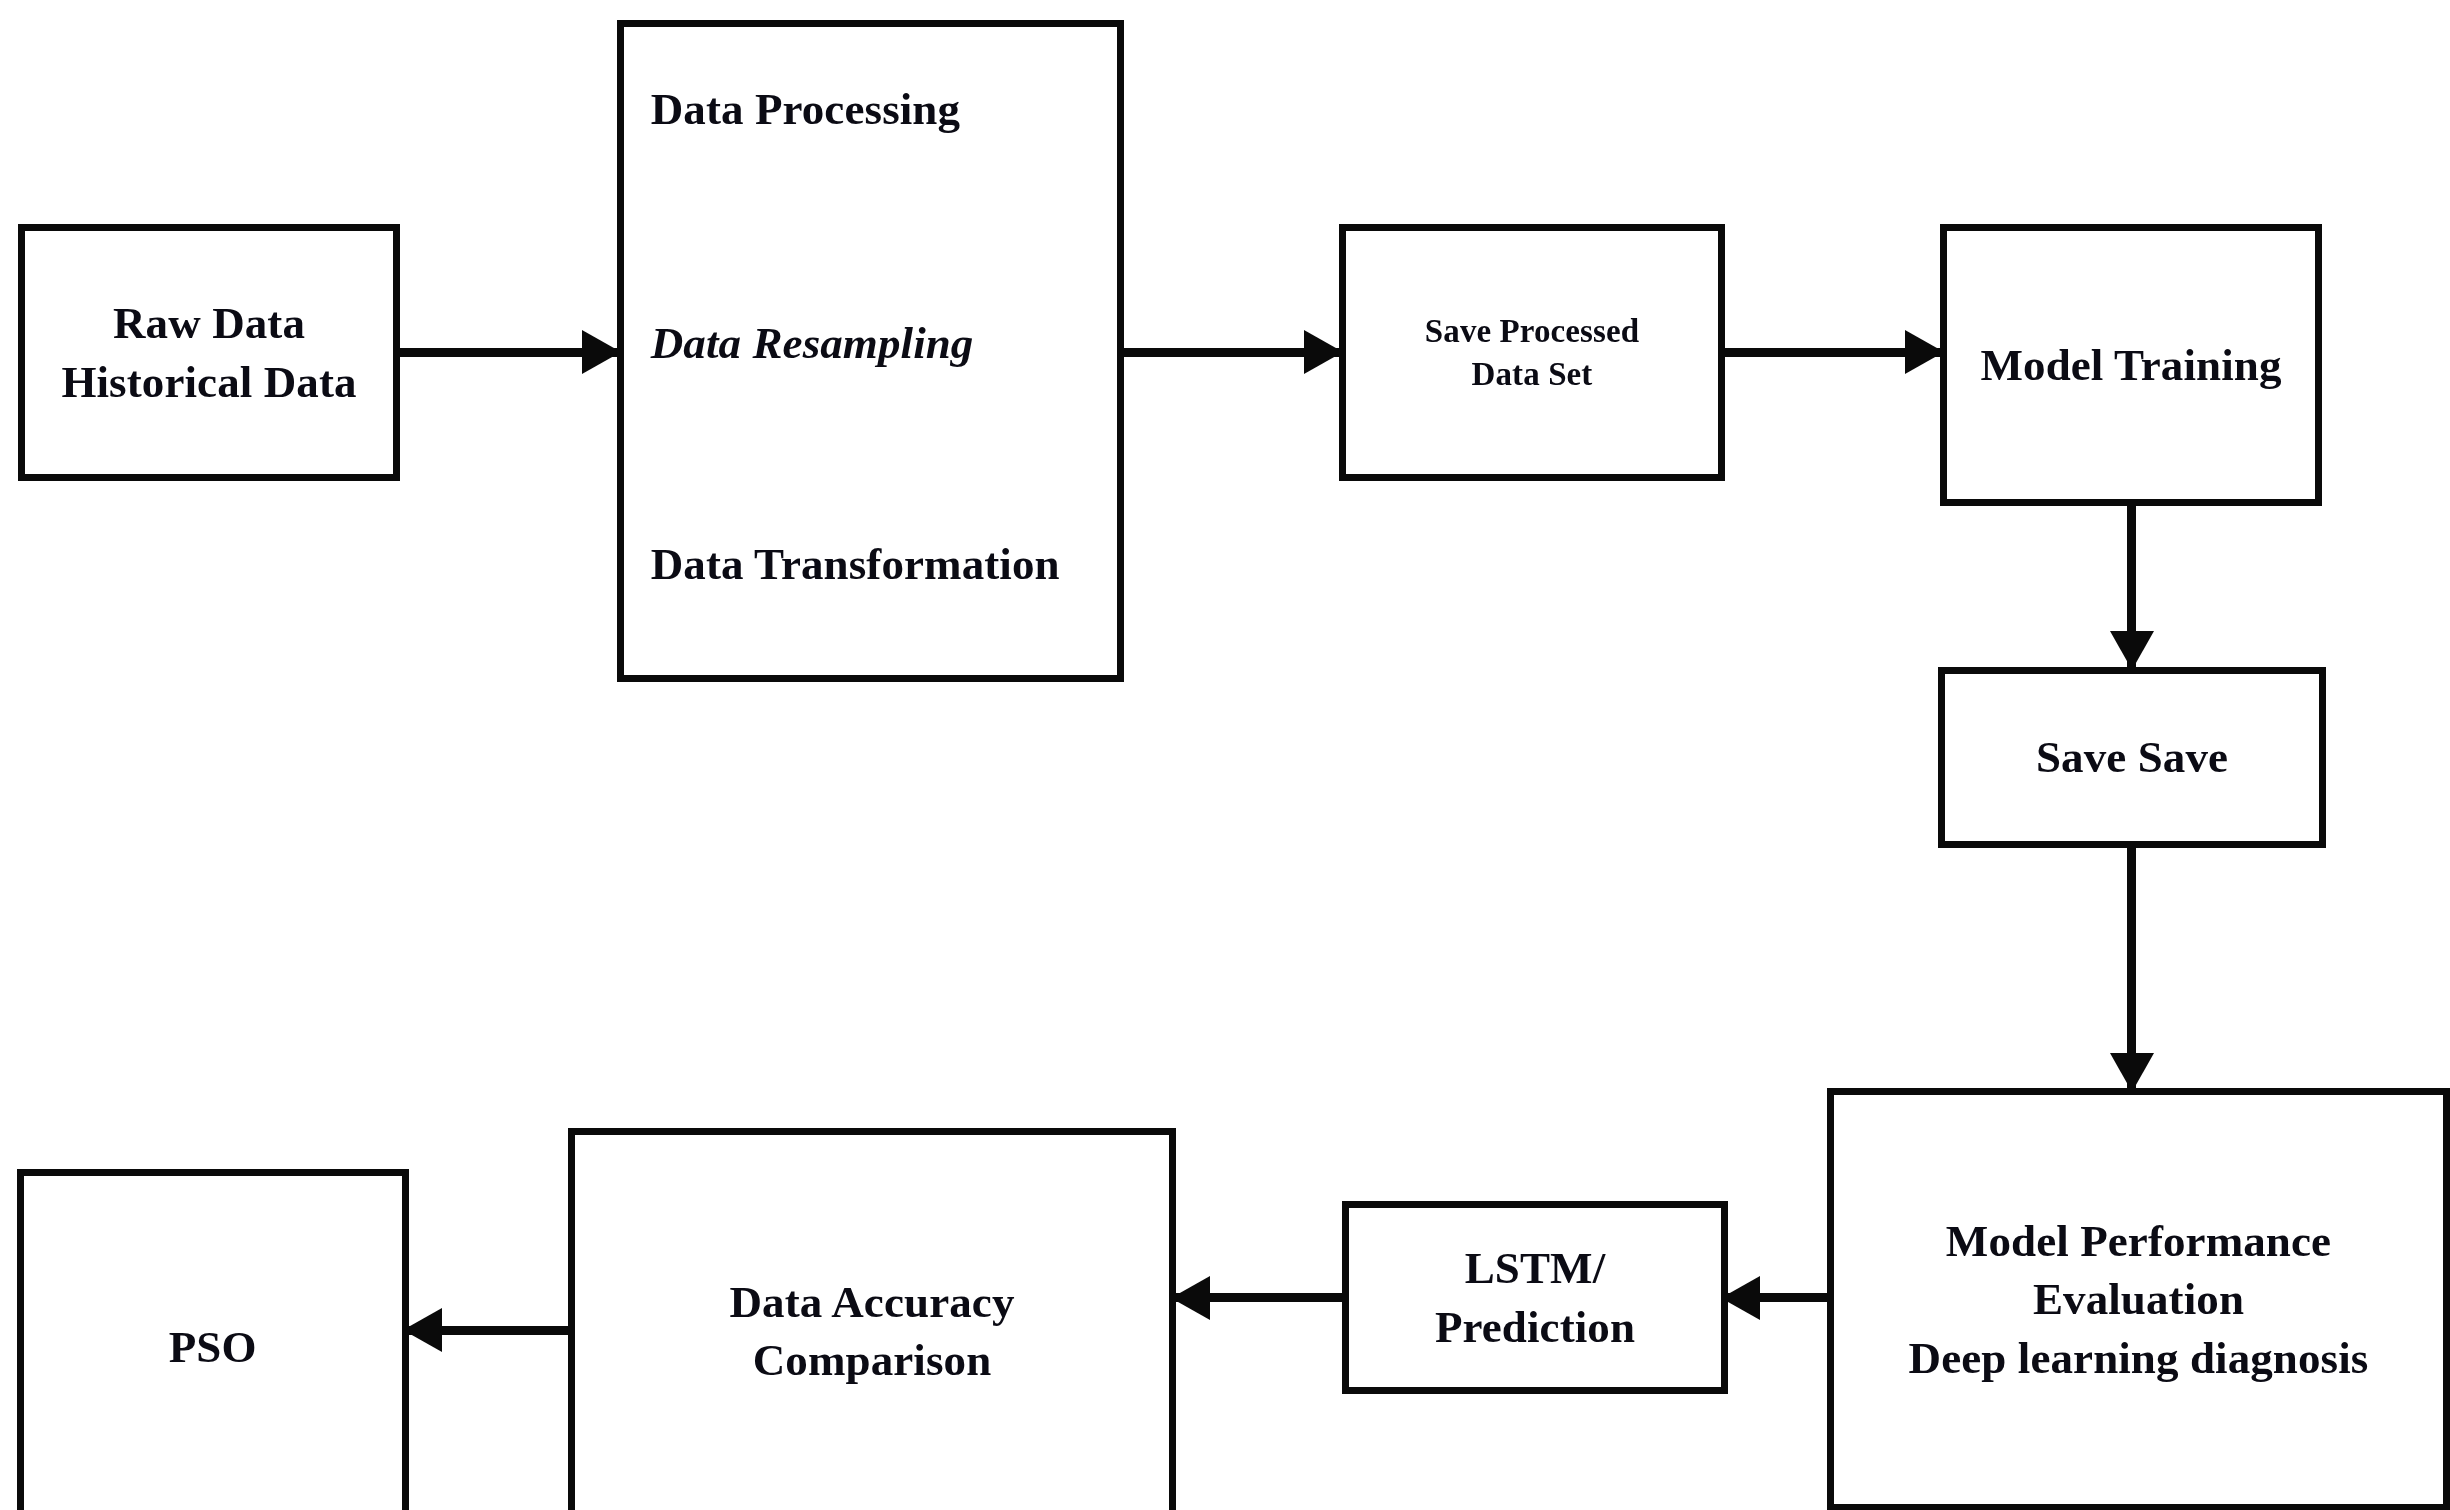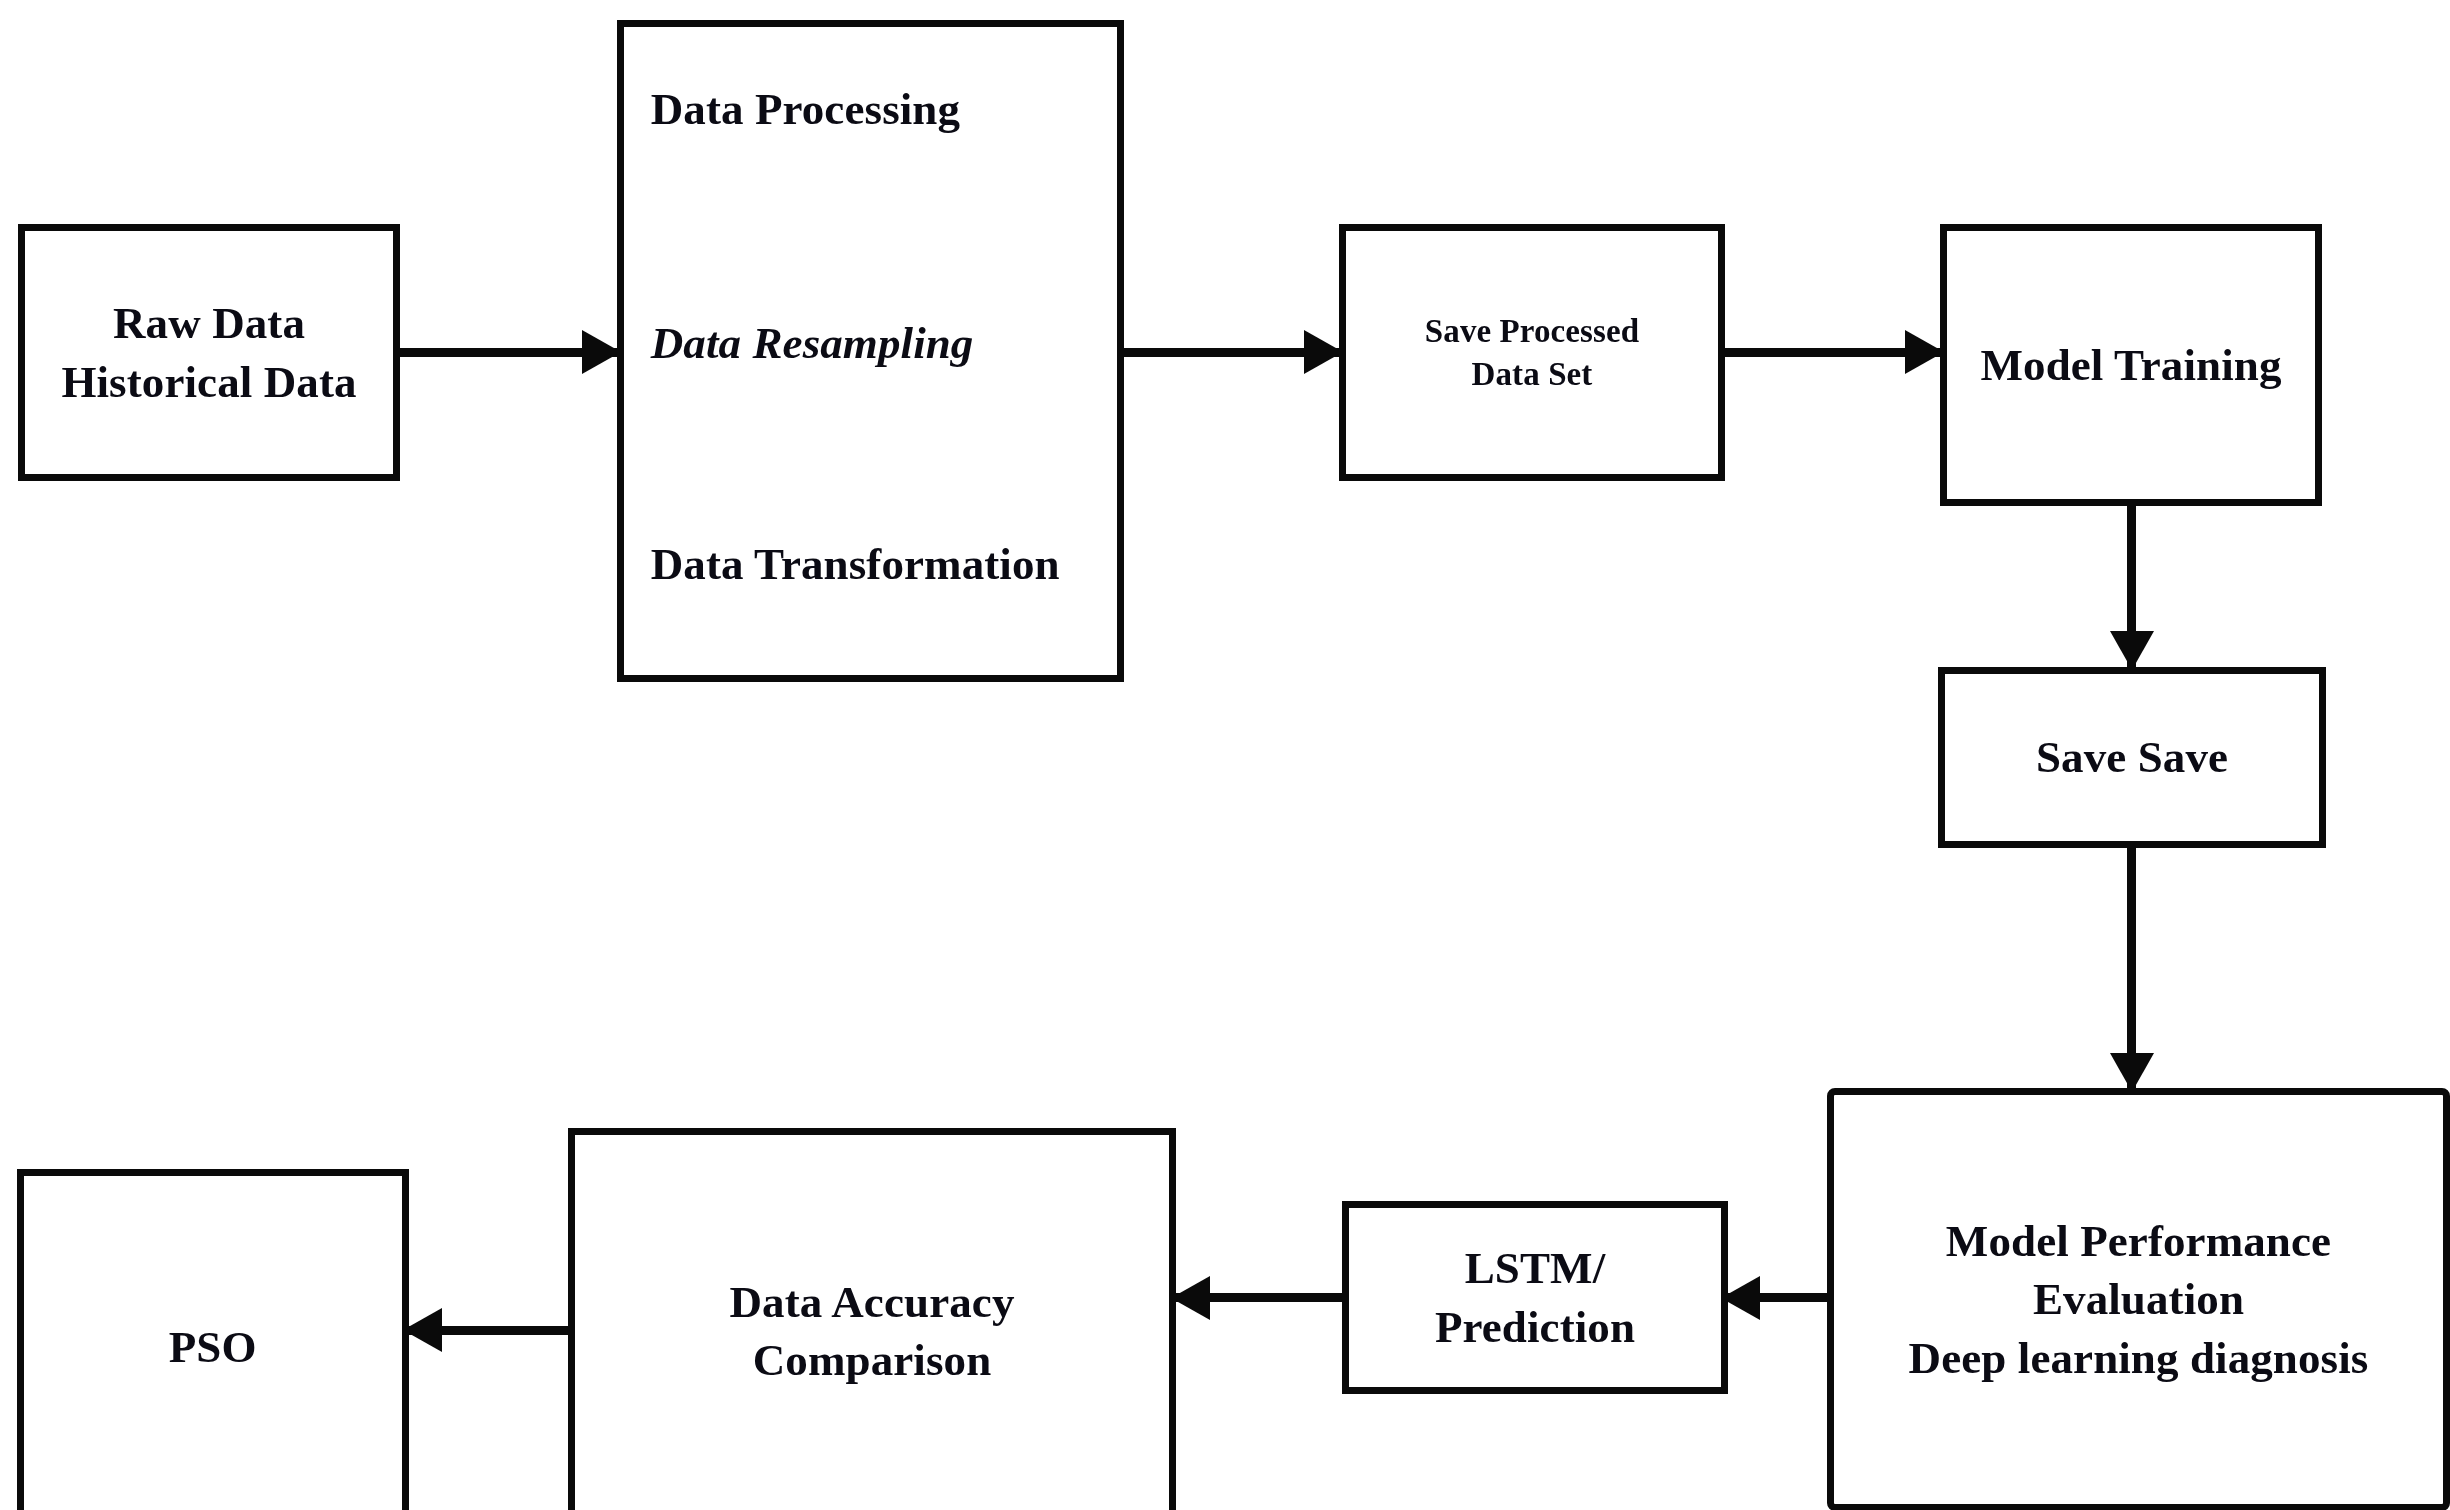--- a/index.html
+++ b/index.html
@@ -127,21 +127,21 @@
   </div>
 
   <div class="node" style="left:1940px; top:224px; width:382px; height:282px; font-size:45px;">
     <span class="label">Model Training</span>
   </div>
 
   <div class="node" style="left:1938px; top:667px; width:388px; height:181px; font-size:45px;">
     <span class="label">Save Save</span>
   </div>
 
-  <div class="node" style="left:1827px; top:1088px; width:623px; height:423px; font-size:45px;border-radius:8px;">
+  <div class="node" style="left:1827px; top:1088px; width:623px; height:423px; font-size:45px;">
     <span class="label">Model Performance
 Evaluation
 Deep learning diagnosis</span>
   </div>
 
   <div class="node" style="left:1342px; top:1201px; width:386px; height:193px; font-size:45px;">
     <span class="label">LSTM/
 Prediction</span>
   </div>
 

